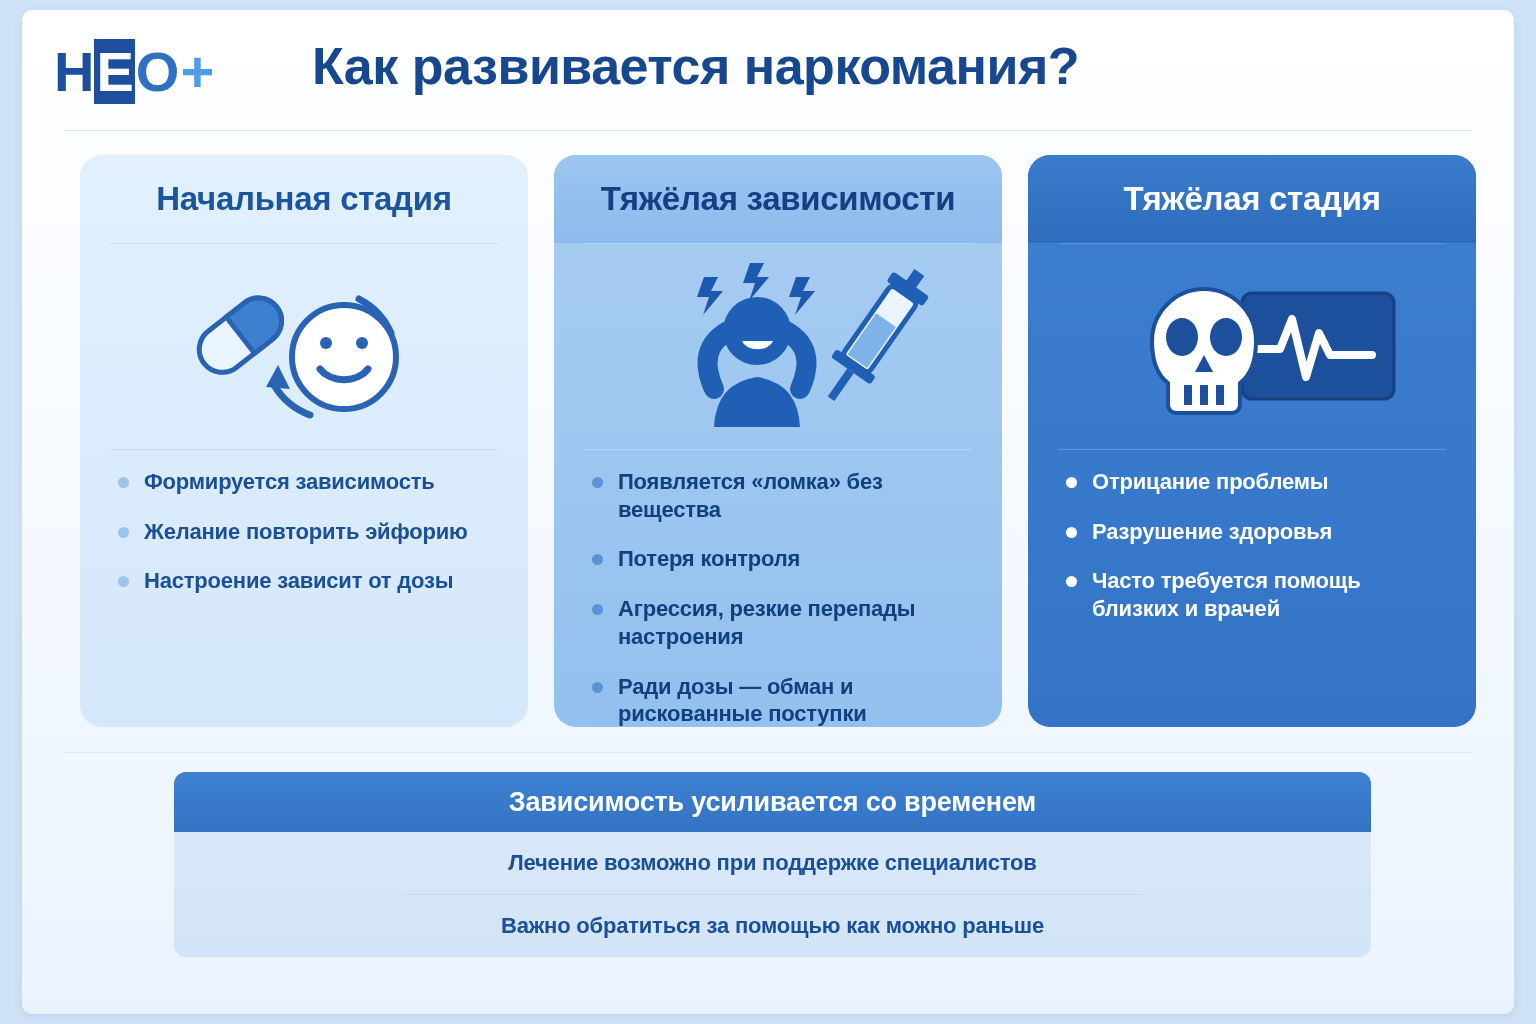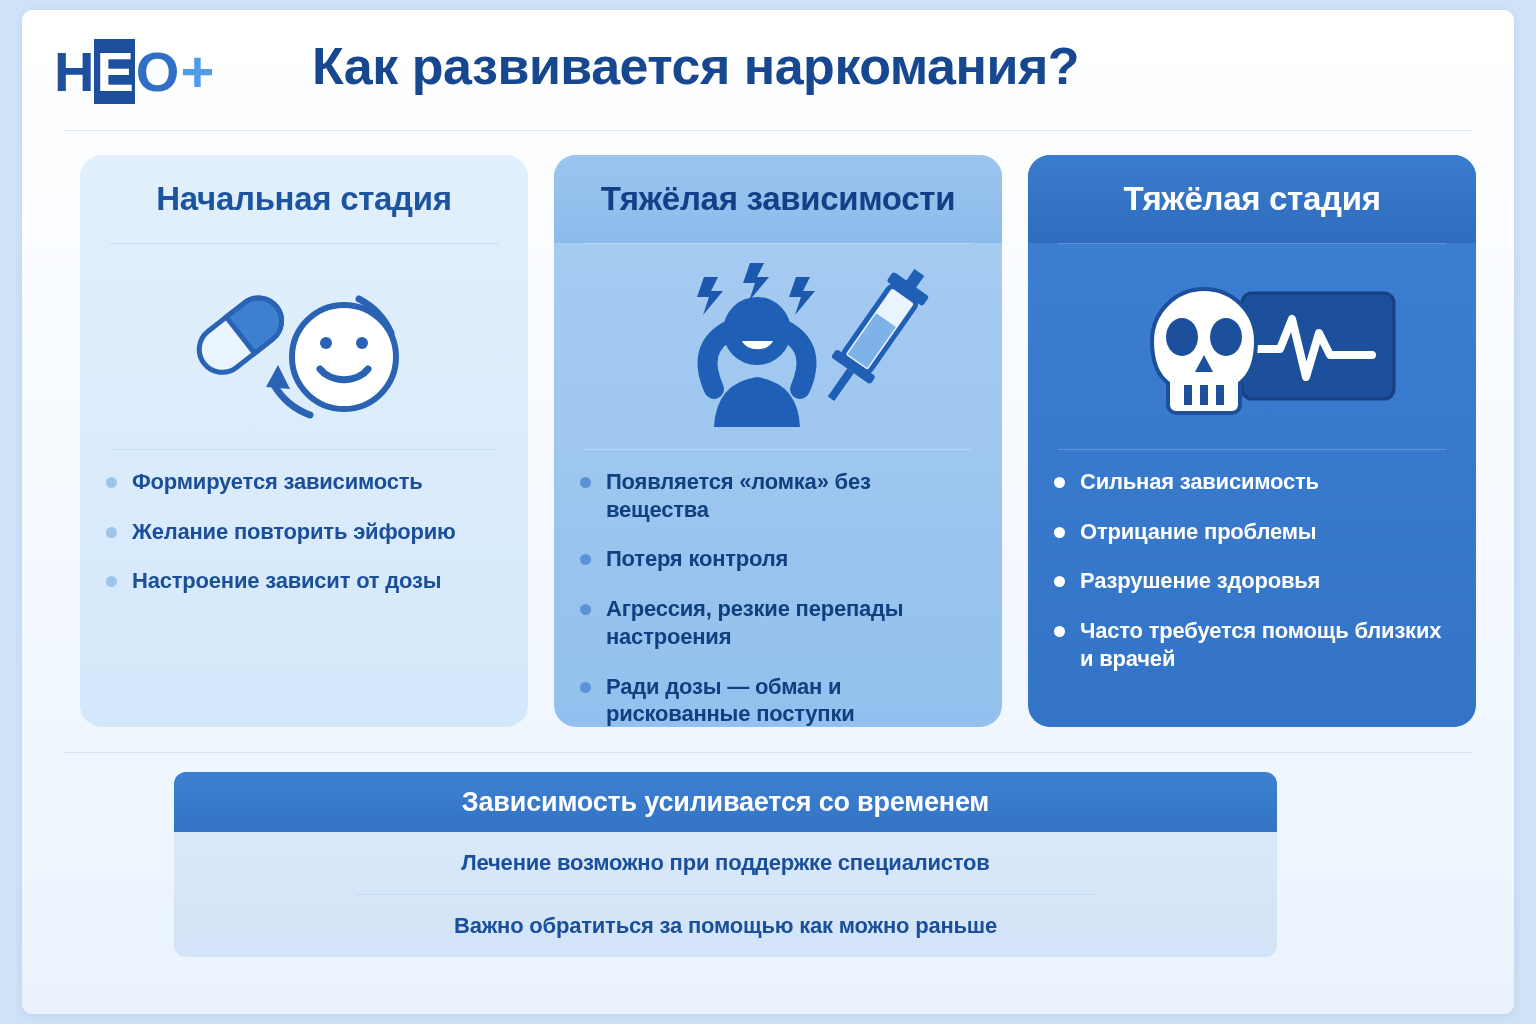--- a/index.html
+++ b/index.html
@@ -136,21 +136,21 @@
     height: 1px;
     margin: 0 30px 18px 30px;
   }
   .card.c1 .list-rule { background: #c6def5; }
   .card.c2 .list-rule { background: #b6d6f3; }
   .card.c3 .list-rule { background: #5b95d8; }
 
   ul.bullets {
     list-style: none;
     margin: 0;
-    padding: 0 26px 0 22px;
+    padding: 0 26px 0 34px;
   }
   ul.bullets li {
     position: relative;
     padding-left: 30px;
     margin-bottom: 22px;
     font-size: 22px;
     font-weight: bold;
     line-height: 1.26;
     letter-spacing: -0.2px;
   }
@@ -176,21 +176,21 @@
     left: 42px;
     top: 742px;
     width: 1408px;
     height: 1px;
     background: #d6e6f7;
   }
   .footer {
     position: absolute;
     left: 152px;
     top: 762px;
-    width: 1103px;
+    width: 1197px;
     height: 185px;
     border-radius: 12px;
     background: linear-gradient(180deg,#dceafa 0%, #d3e4f8 100%);
     overflow: hidden;
   }
   .footer-band {
     height: 60px;
     background: linear-gradient(180deg,#3e80d1 0%, #3273c4 100%);
     display: flex;
     align-items: center;
@@ -326,21 +326,20 @@
             <ellipse cx="134" cy="80" rx="16" ry="19" fill="#1c4f9c"></ellipse>
             <path d="M112 98 l-9 17 h18 z" fill="#1c4f9c"></path>
             <rect x="92" y="128" width="8" height="20" fill="#1c4f9c"></rect>
             <rect x="108" y="128" width="8" height="20" fill="#1c4f9c"></rect>
             <rect x="124" y="128" width="8" height="20" fill="#1c4f9c"></rect>
           </g>
         </svg>
       </div>
       <div class="list-rule"></div>
       <ul class="bullets">
-        <li>Сильная зависимость</li>
         <li>Отрицание проблемы</li>
         <li>Разрушение здоровья</li>
         <li>Часто требуется помощь близких и врачей</li>
       </ul>
     </div>
 
   </div>
 
   <div class="footer-rule"></div>
   <div class="footer">

